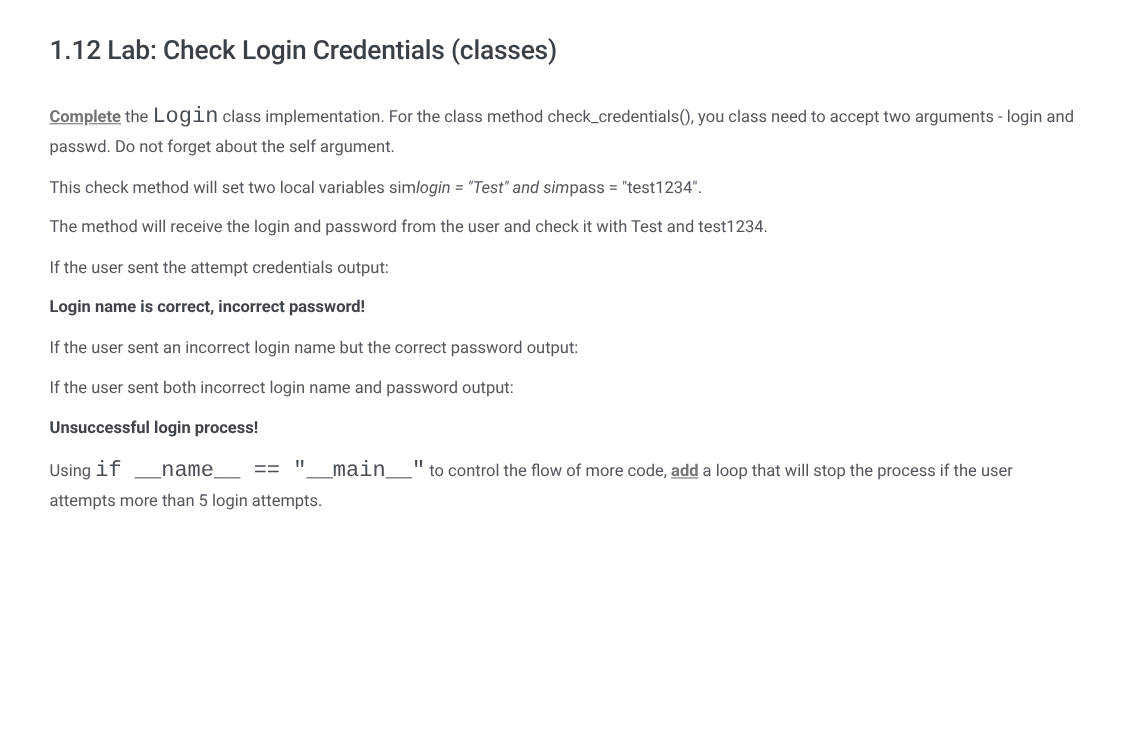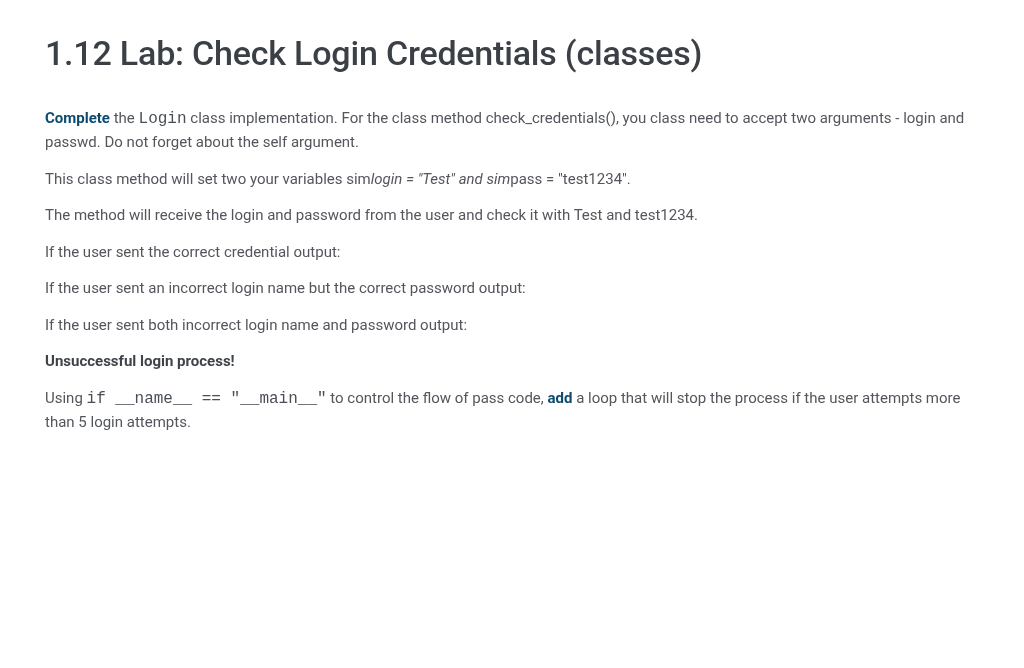--- a/index.html
+++ b/index.html
@@ -11,63 +11,64 @@
     background: #fff;
     font-size: 15px;
     line-height: 1.5;
   }
   .page {
     width: 1024px;
     min-height: 668px;
     padding: 20px 45px 30px 45px;
   }
   h1 {
-    font-size: 34px;
+    font-size: 24px;
     font-weight: 500;
     color: #3b3f46;
     margin: 8px 0 28px 0;
     letter-spacing: -0.2px;
   }
   p {
     margin: 0 0 14px 0;
     color: #53565c;
   }
-  .strong { font-weight: 700; color: #0c4a6e; }
+  .strong { font-weight: 700; color: #737373; text-decoration: underline; }
   .bold-line { font-weight: 700; color: #3f434a; margin: 0 0 14px 0; }
   code.inline, .mono {
     font-family: "SFMono-Regular", Consolas, "Liberation Mono", Menlo, monospace;
-    font-size: 16px;
+    font-size: 20px;
     color: #4a4f57;
   }
   .italic { font-style: italic; }
 </style>
 </head>
 <body>
 
 <div class="page">
 
   <h1>1.12 Lab: Check Login Credentials (classes)</h1>
 
   <p>
     <span class="strong">Complete</span><span> the </span><code class="inline">Login</code><span> class implementation. For the class method check_credentials(), you class need to accept two arguments - login and passwd. Do not forget about the self argument.</span>
   </p>
 
   <p>
-    <span>This class method will set two your variables sim</span><span class="italic">login = "Test" and sim</span><span>pass = "test1234".</span><br>
+    <span>This check method will set two local variables sim</span><span class="italic">login = "Test" and sim</span><span>pass = "test1234".</span><br>
   </p>
 
   <p>The method will receive the login and password from the user and check it with Test and test1234.</p>
 
-  <p>If the user sent the correct credential output:</p>
+  <p>If the user sent the attempt credentials output:</p>
 
+  <p class="bold-line">Login name is correct, incorrect password!</p>
 
   <p>If the user sent an incorrect login name but the correct password output:</p>
 
   <p>If the user sent both incorrect login name and password output:</p>
   <p class="bold-line">Unsuccessful login process!</p>
 
 
   <p>
-    <span>Using </span><span class="mono">if __name__ == "__main__"</span><span> to control the flow of pass code, </span><span class="strong">add</span><span> a loop that will stop the process if the user attempts more than 5 login attempts.</span>
+    <span>Using </span><span class="mono">if __name__ == "__main__"</span><span> to control the flow of more code, </span><span class="strong">add</span><span> a loop that will stop the process if the user attempts more than 5 login attempts.</span>
   </p>
 
 
 </div>
 
 </body></html>

